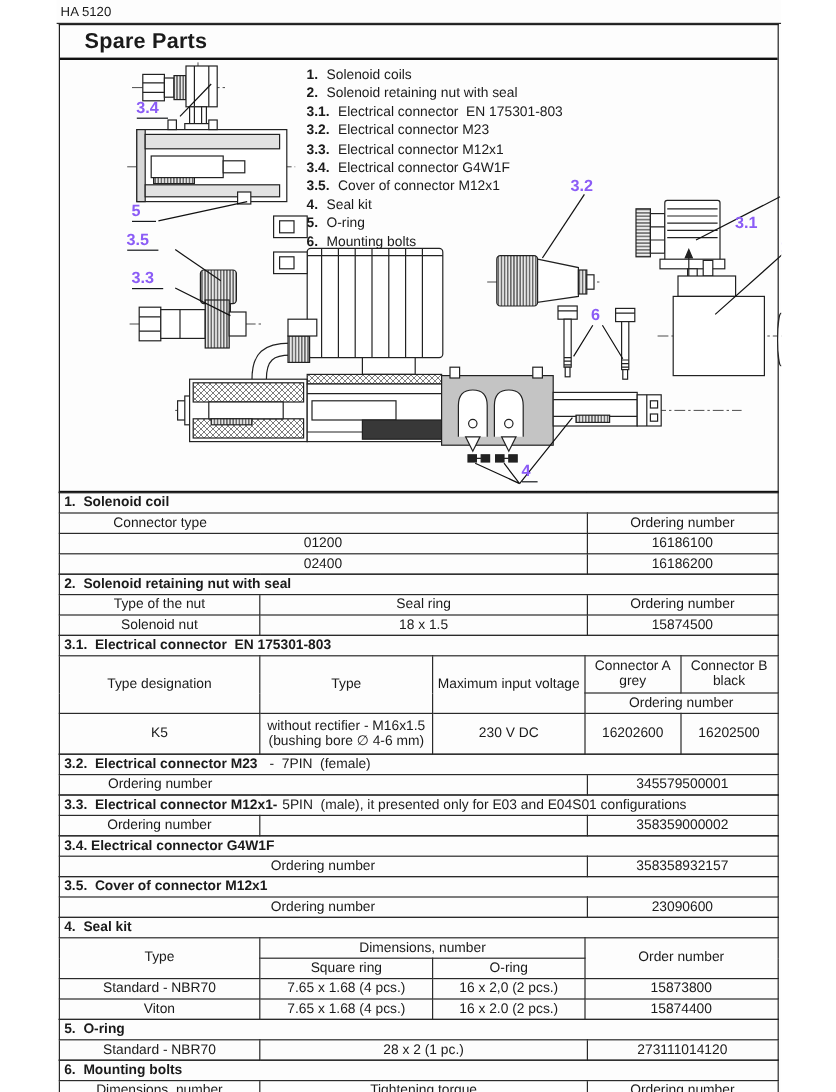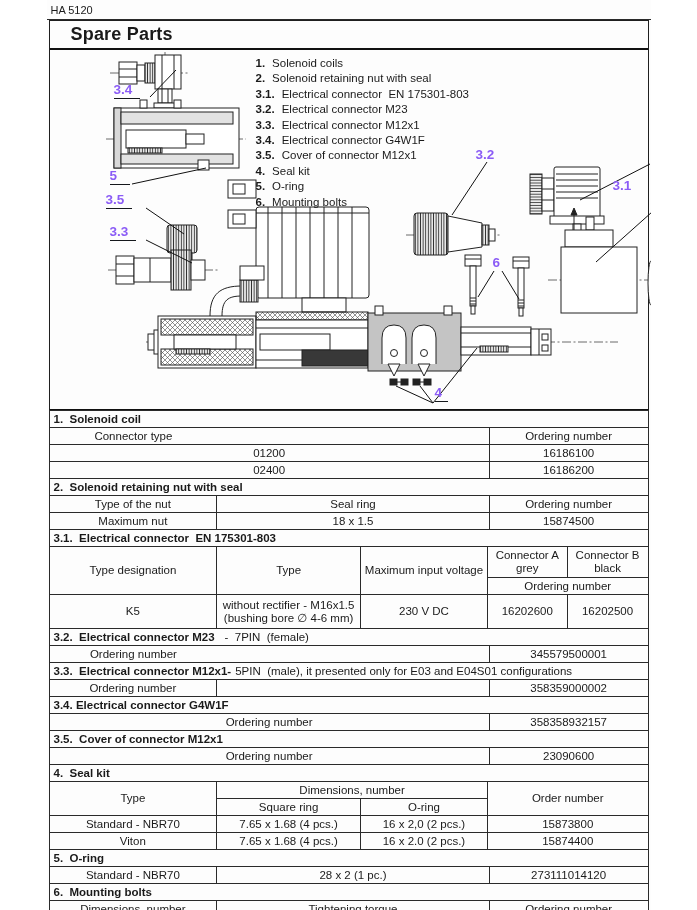--- a/index.html
+++ b/index.html
@@ -285,21 +285,21 @@
       <tbody>
           <tr>
             <td class="sec" colspan="3">2.  Solenoid retaining nut with seal</td>
           </tr>
       <tr>
         <td>Type of the nut</td>
         <td>Seal ring</td>
         <td>Ordering number</td>
       </tr>
       <tr>
-        <td>Maximum nut</td>
+        <td>Solenoid nut</td>
         <td>18 x 1.5</td>
         <td>15874500</td>
       </tr>
     </tbody>
       </table>
 
     <table class="t">
       <colgroup>
           <col style="width:28%">
           <col style="width:24%">

